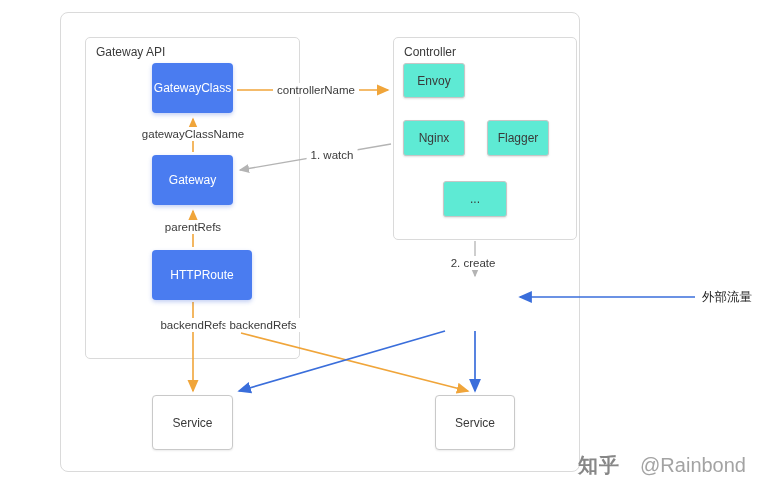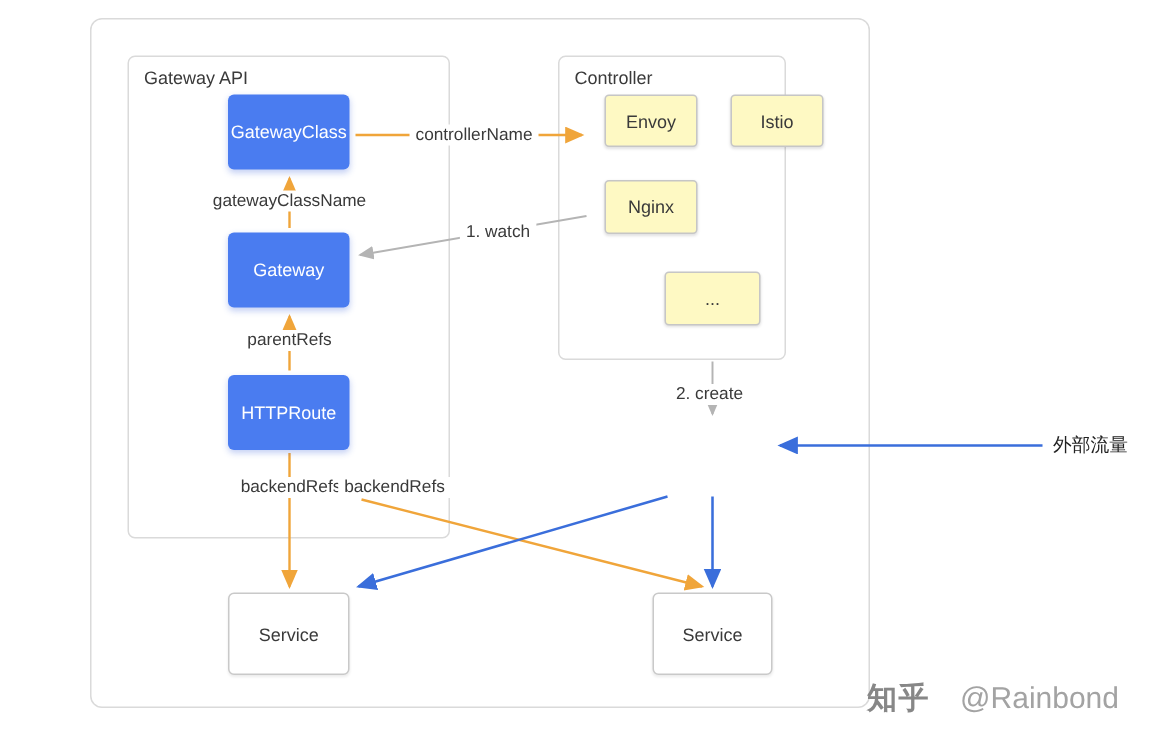--- a/index.html
+++ b/index.html
@@ -17,21 +17,21 @@
     border:1px solid var(--border-gray);border-radius:8px;background:#fff;z-index:1;}
   .group{position:absolute;border:1px solid var(--border-gray);border-radius:5px;z-index:2;background:transparent;}
   .group-title{position:absolute;top:7px;left:10px;font-size:12px;color:#3a3a3a;white-space:nowrap;}
   .edges{position:absolute;left:0;top:0;width:768px;height:500px;z-index:3;}
   .e-orange{stroke:var(--arrow-orange);stroke-width:1.6;}
   .e-gray{stroke:var(--arrow-gray);stroke-width:1.3;}
   .e-blue{stroke:var(--arrow-blue);stroke-width:1.7;}
   .node{position:absolute;display:flex;align-items:center;justify-content:center;
     font-size:12px;border-radius:4px;z-index:4;text-align:center;}
   .node.blue{background:var(--node-blue);color:#fff;box-shadow:0 2px 4px rgba(60,100,220,.30);}
-  .node.gray{background:#fef9c3;border:1px solid #c6c6c6;color:#3a3a3a;border-radius:3px;
+  .node.gray{background:#5eead4;border:1px solid #c6c6c6;color:#3a3a3a;border-radius:3px;
     box-shadow:0 1px 2px rgba(0,0,0,.12);}
   .node.plain{background:#fff;border:1px solid #c9c9c9;color:#3a3a3a;box-shadow:0 1px 2px rgba(0,0,0,.08);}
   .node.small-text{font-size:11px;}
   .edge-label{position:absolute;transform:translate(-50%,-50%);background:#fff;
     padding:1px 4px;font-size:11.5px;color:#3a3a3a;z-index:5;white-space:nowrap;}
   .ext-label{position:absolute;transform:translate(0,-50%);font-size:12.5px;color:#222;
     z-index:5;white-space:nowrap;}
   .watermark{position:absolute;right:22px;top:452px;font-size:20px;z-index:6;white-space:nowrap;}
   .watermark .brand{color:#878787;font-weight:bold;letter-spacing:1px;}
   .watermark .handle{color:#a3a3a3;margin-left:20px;}
@@ -40,21 +40,21 @@
 <body>
 
 <div class="canvas">
 
   <div class="outer-box"></div>
 
   <div class="group" style="left:85px;top:37px;width:215px;height:322px;">
     <div class="group-title">Gateway API</div>
   </div>
 
-  <div class="group" style="left:372px;top:37px;width:152px;height:203px;">
+  <div class="group" style="left:393px;top:37px;width:184px;height:203px;">
     <div class="group-title">Controller</div>
   </div>
 
   <svg class="edges" viewBox="0 0 768 500" xmlns="http://www.w3.org/2000/svg">
     <defs>
       <marker id="m-orange" markerWidth="9" markerHeight="8" refX="7" refY="3.5" orient="auto">
         <path d="M0,0 L8,3.5 L0,7 Z" style="fill:var(--arrow-orange)"></path>
       </marker>
       <marker id="m-gray" markerWidth="9" markerHeight="8" refX="7" refY="3.5" orient="auto">
         <path d="M0,0 L8,3.5 L0,7 Z" style="fill:var(--arrow-gray)"></path>
@@ -70,25 +70,25 @@
     <line x1="475" y1="241" x2="475" y2="276" class="e-gray" marker-end="url(#m-gray)"></line>
     <line x1="193" y1="302" x2="193" y2="391" class="e-orange" marker-end="url(#m-orange)"></line>
     <line x1="241" y1="333" x2="468" y2="391" class="e-orange" marker-end="url(#m-orange)"></line>
     <line x1="695" y1="297" x2="520" y2="297" class="e-blue" marker-end="url(#m-blue)"></line>
     <line x1="475" y1="331" x2="475" y2="391" class="e-blue" marker-end="url(#m-blue)"></line>
     <line x1="445" y1="331" x2="239" y2="391" class="e-blue" marker-end="url(#m-blue)"></line>
   </svg>
 
   <div class="node blue" style="left:152px;top:63px;width:81px;height:50px;">GatewayClass</div>
   <div class="node blue" style="left:152px;top:155px;width:81px;height:50px;">Gateway</div>
-  <div class="node blue" style="left:152px;top:250px;width:81px;height:50px;">HTTPRoute</div>
+  <div class="node blue" style="left:152px;top:250px;width:100px;height:50px;">HTTPRoute</div>
 
   <div class="node gray" style="left:403px;top:63px;width:62px;height:35px;">Envoy</div>
-  <div class="node gray" style="left:487px;top:63px;width:62px;height:35px;">Istio</div>
   <div class="node gray" style="left:403px;top:120px;width:62px;height:36px;">Nginx</div>
+  <div class="node gray" style="left:487px;top:120px;width:62px;height:36px;">Flagger</div>
   <div class="node gray" style="left:443px;top:181px;width:64px;height:36px;">...</div>
 
   <div class="node plain" style="left:152px;top:395px;width:81px;height:55px;">Service</div>
   <div class="node plain" style="left:435px;top:395px;width:80px;height:55px;">Service</div>
 
   <div class="edge-label" style="left:193px;top:134px;">gatewayClassName</div>
   <div class="edge-label" style="left:193px;top:227px;">parentRefs</div>
   <div class="edge-label" style="left:194px;top:325px;">backendRefs</div>
   <div class="edge-label" style="left:263px;top:325px;">backendRefs</div>
   <div class="edge-label" style="left:316px;top:90px;text-align:center;">controllerName</div>

